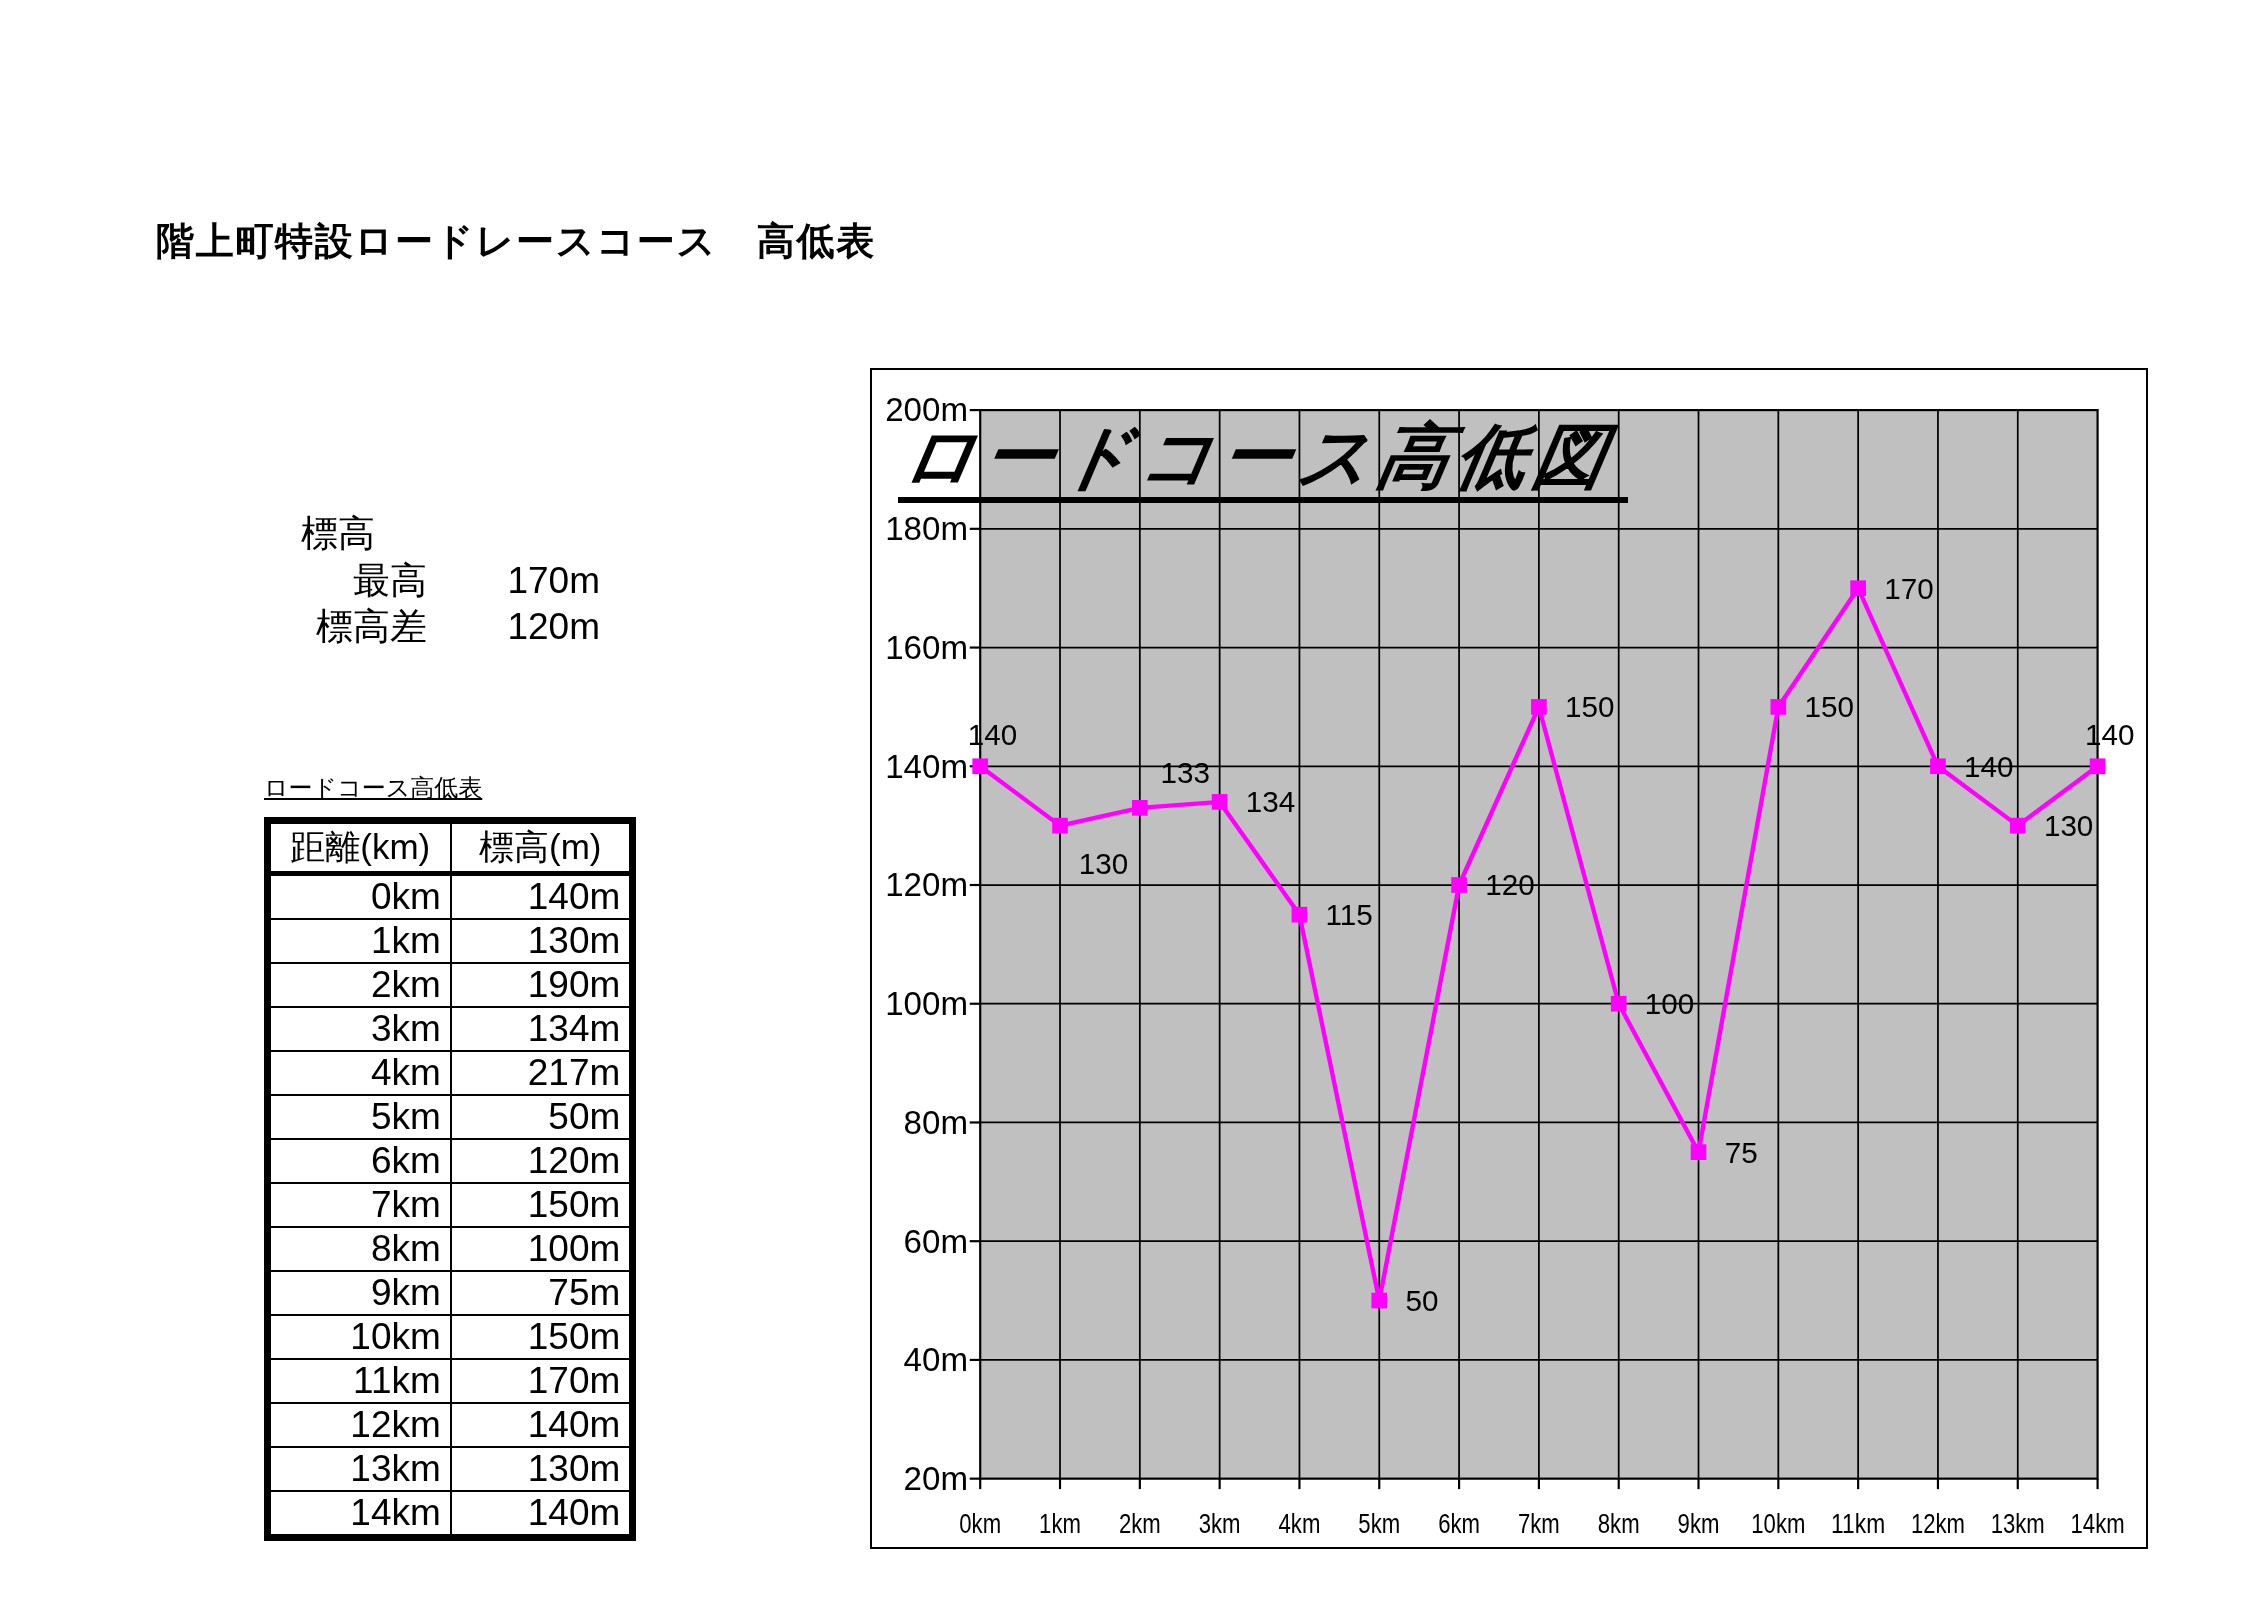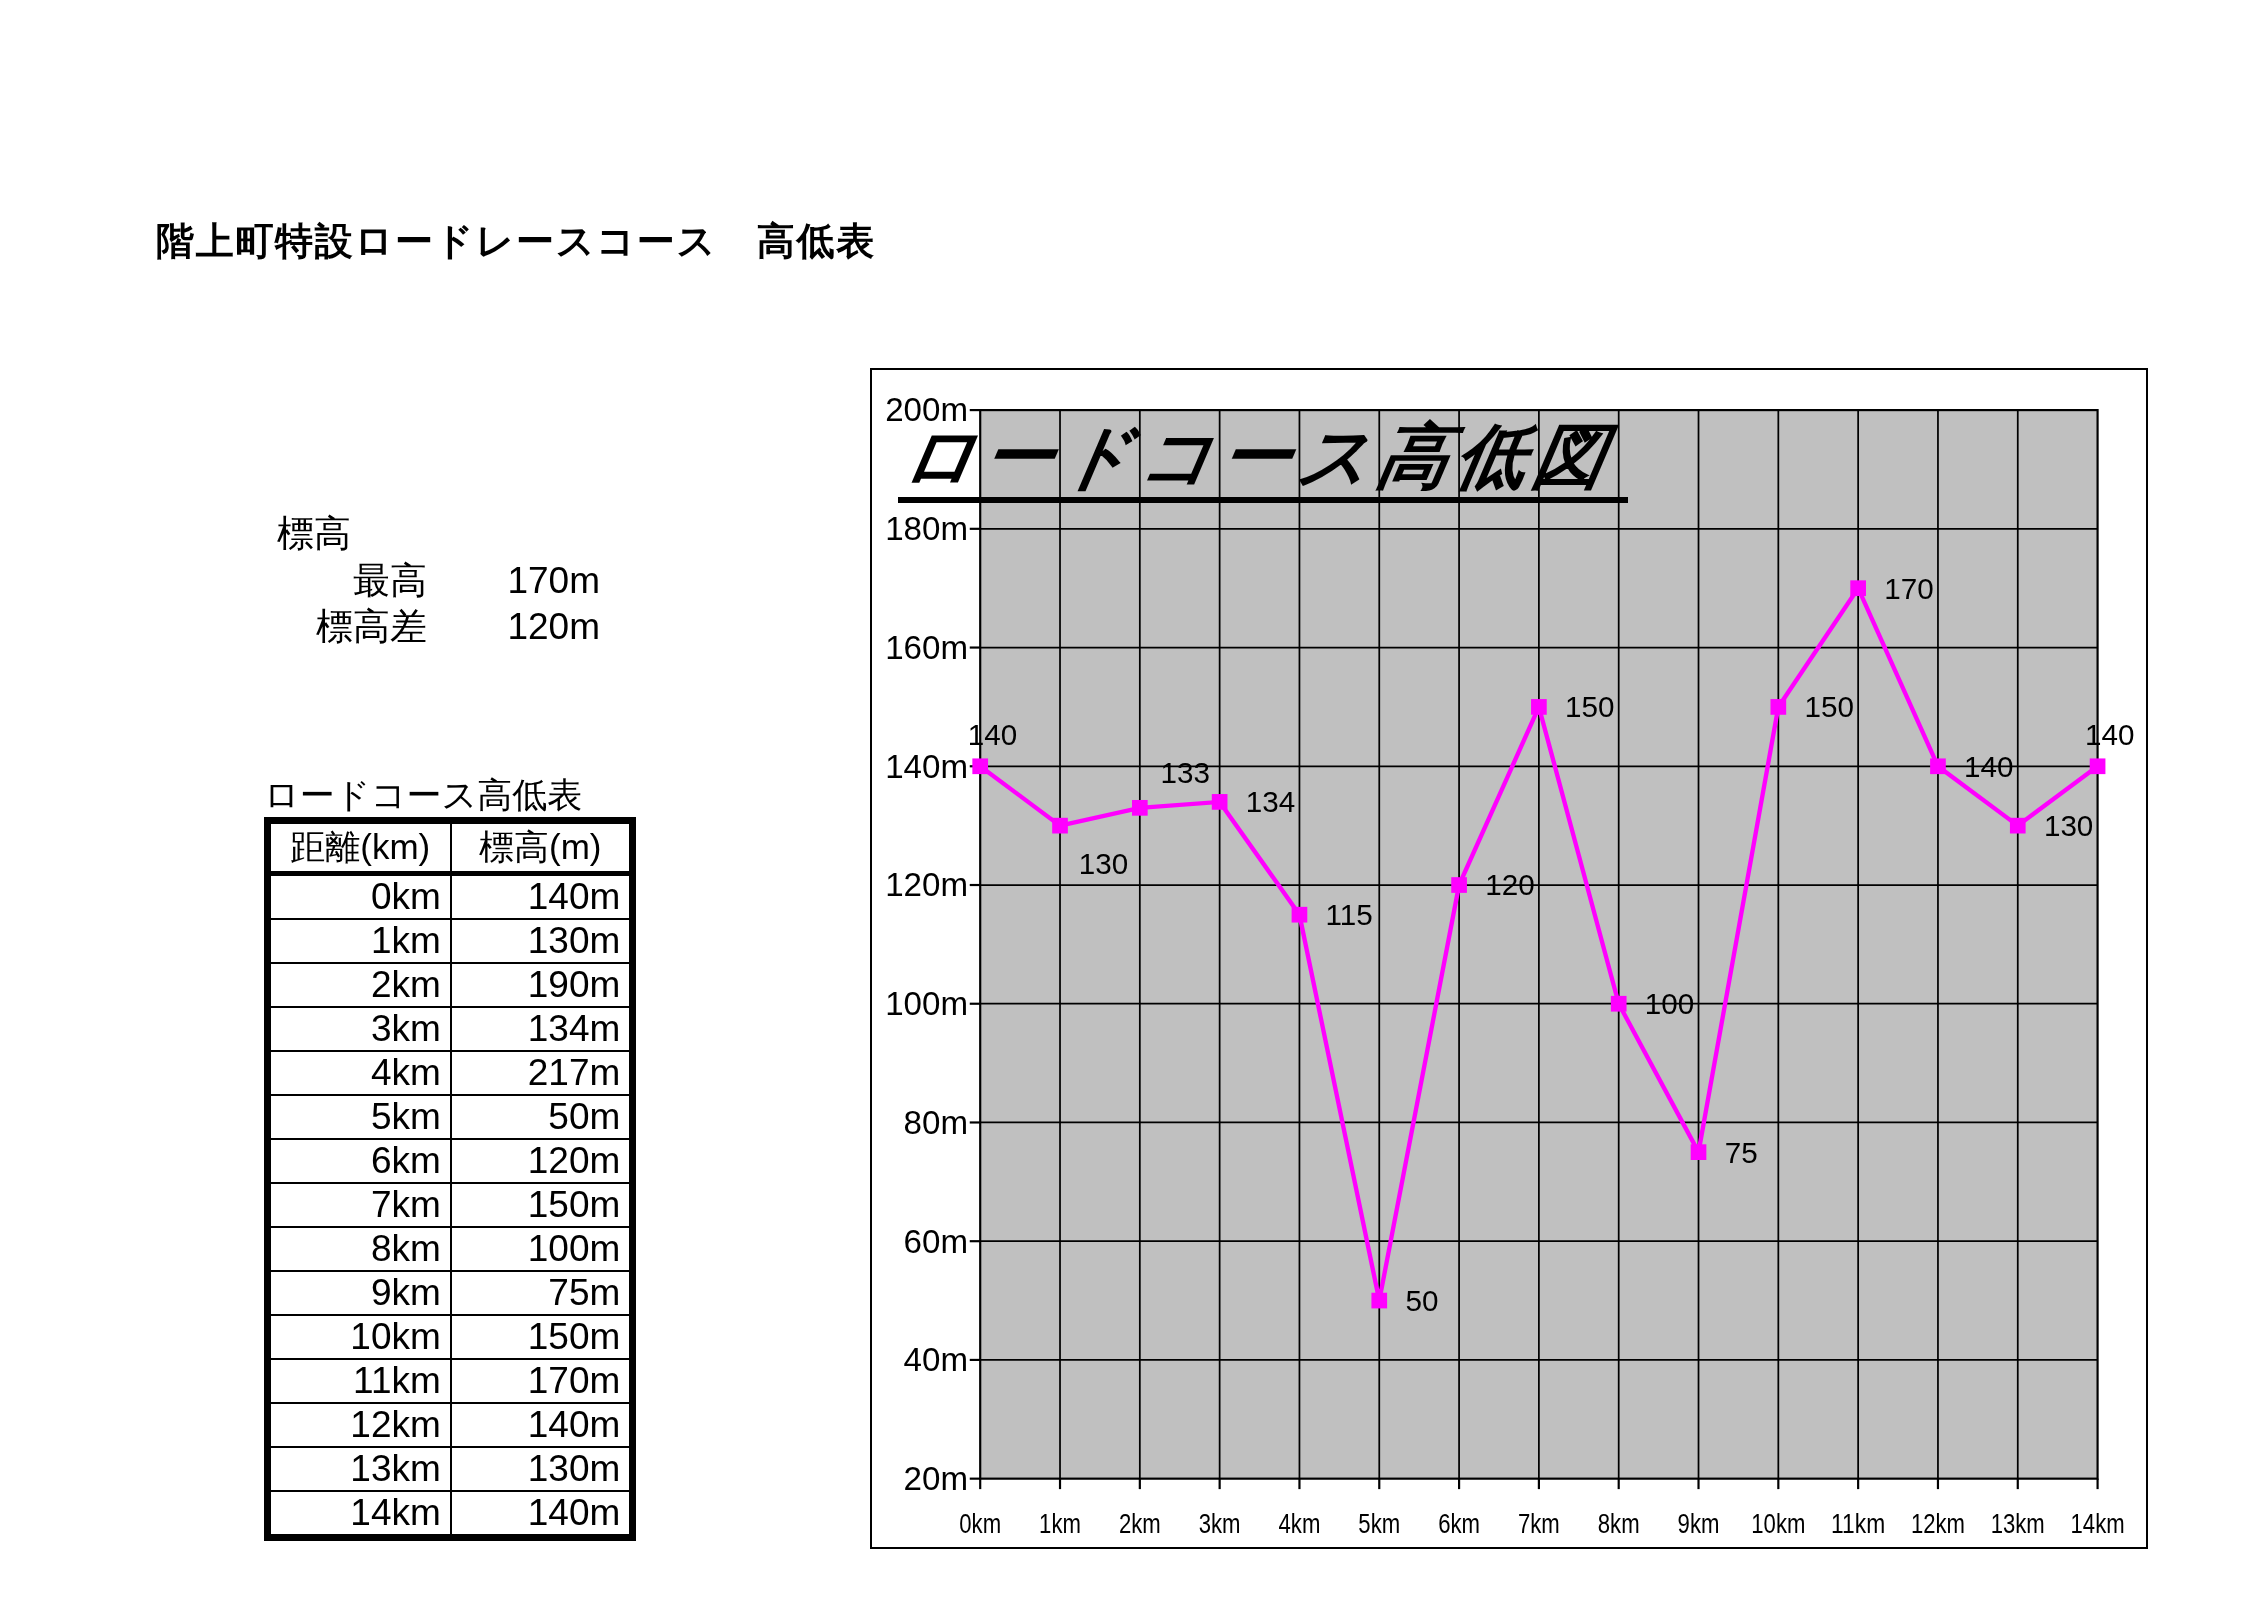--- a/index.html
+++ b/index.html
@@ -8,27 +8,27 @@
     font-family:"Liberation Sans","DejaVu Sans",sans-serif;color:#000;
     overflow:hidden;
   }
   
   .page-title{
     position:absolute;left:156px;top:216px;
     font-size:38px;font-weight:bold;letter-spacing:1.7px;white-space:nowrap;
   }
   
   .summary{position:absolute;left:277px;top:509px;width:323px;font-size:37px;}
-  .summary .heading{height:49px;}
+  .summary .heading{height:49px;margin-left:24px;}
   .summary .srow{display:flex;height:46px;line-height:46px;}
   .summary .slabel{width:150px;text-align:right;white-space:nowrap;}
   .summary .svalue{flex:1;text-align:right;white-space:nowrap;}
   
   .table-block{position:absolute;left:264px;top:772px;}
-  .table-title{font-size:35px;white-space:nowrap;height:45px;}
+  .table-title{font-size:24px;white-space:nowrap;height:45px;text-decoration:underline;}
   table.course{
     border-collapse:collapse;table-layout:fixed;width:365px;
     border:7px solid #000;
   }
   table.course th,table.course td{
     border:2.6px solid #000;height:42px;padding:0 8.7px 0 0;
     font-size:37px;overflow:hidden;white-space:nowrap;margin-top:18px;
   }
   table.course th{
     font-size:35px;text-align:center;padding:0;

